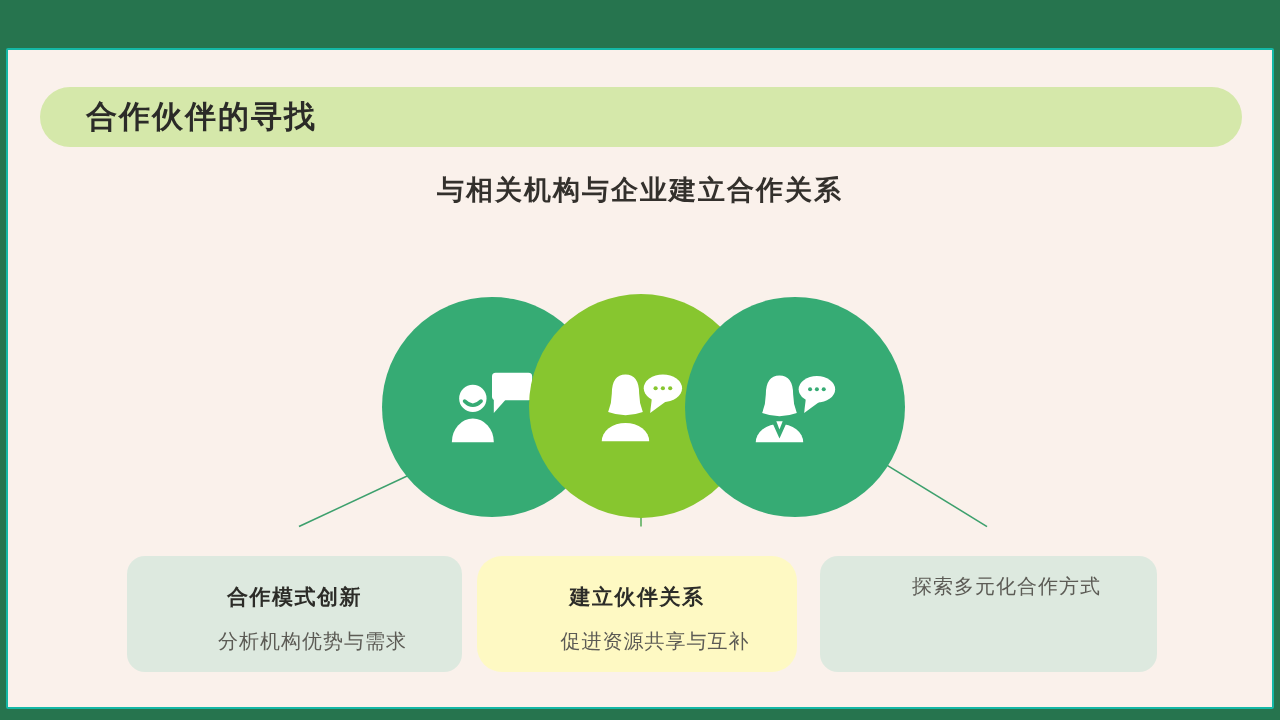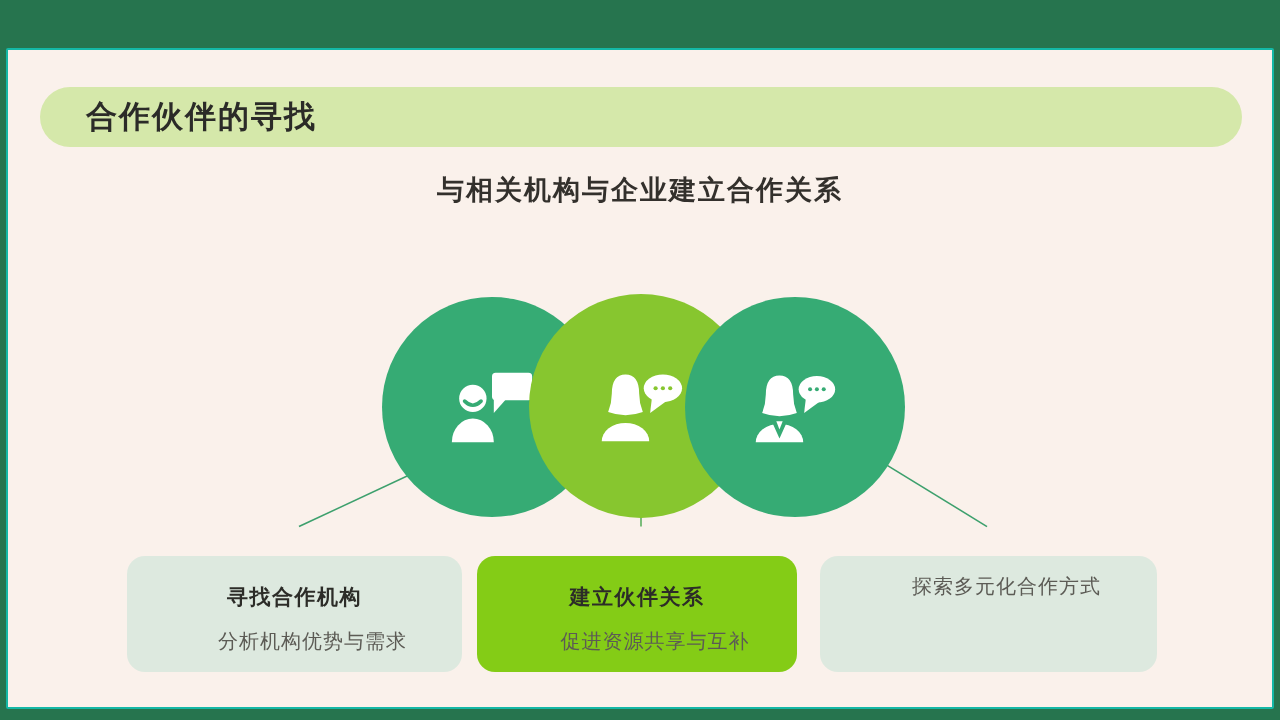--- a/index.html
+++ b/index.html
@@ -65,21 +65,21 @@
   .icon .bgstroke { stroke:var(--cbg); fill:none; }
   
   .card {
     position:absolute;
     top:506px; height:116px;
     border-radius:18px;
     text-align:center;
     z-index:1;
   }
   .card1 { left:119px; width:335px; background:#dde9df; }
-  .card2 { left:469px; width:320px; background:#84cc16; }
+  .card2 { left:469px; width:320px; background:#fef9c3;border-radius:25px; }
   .card3 { left:812px; width:337px; background:#dde9df; }
   .card-title {
     margin-top:27px;
     font-size:21px;
     font-weight:800;
     color:#2c2c28;
     letter-spacing:1.5px;
   }
   .card-desc {
     margin-top:17px;
@@ -135,21 +135,21 @@
       <path class="fg" d="M27.5 55 L31 64 L34.5 55 Z"></path>
       <ellipse class="fg" cx="72" cy="20" rx="20" ry="14.5"></ellipse>
       <path class="fg" d="M60 29 L76 33 L58 46 Z"></path>
       <circle class="bgfill" cx="64.5" cy="20" r="2.2"></circle>
       <circle class="bgfill" cx="72" cy="20" r="2.2"></circle>
       <circle class="bgfill" cx="79.5" cy="20" r="2.2"></circle>
     </svg>
   </div>
 
   <div class="card card1">
-    <div class="card-title">寻找合作机构</div>
+    <div class="card-title">合作模式创新</div>
     <div class="card-desc">分析机构优势与需求</div>
   </div>
   <div class="card card2">
     <div class="card-title">建立伙伴关系</div>
     <div class="card-desc">促进资源共享与互补</div>
   </div>
   <div class="card card3">
     <div class="card-desc">探索多元化合作方式</div>
   </div>
 

